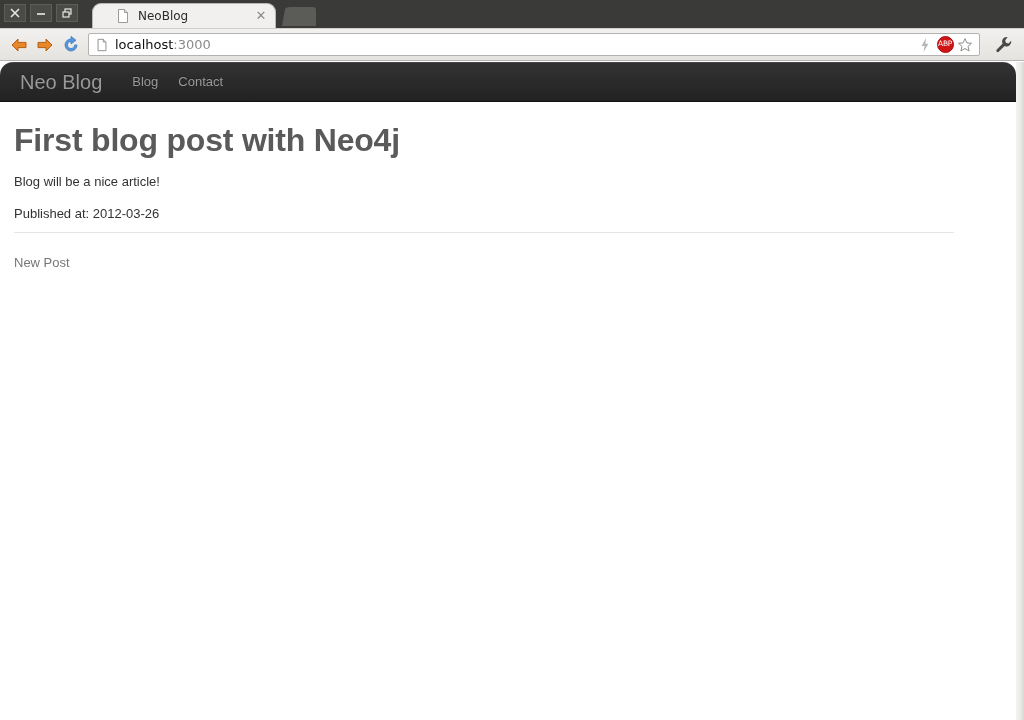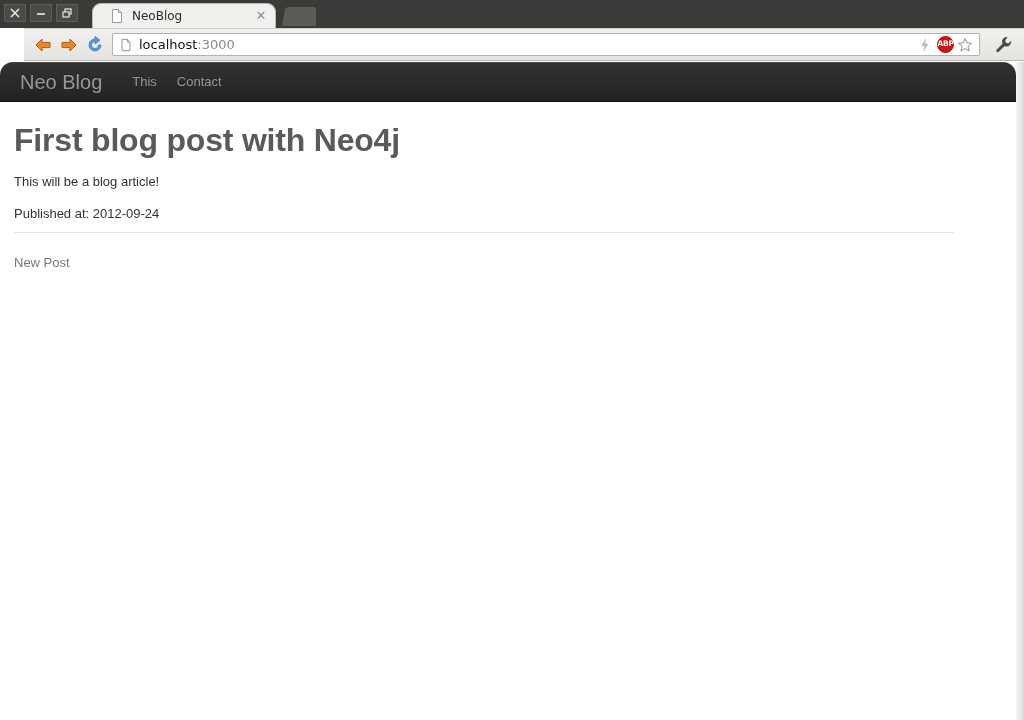--- a/index.html
+++ b/index.html
@@ -60,21 +60,21 @@
     margin-left: 14px;
     height: 28px;
   }
 
   .browser-tab {
     display: flex;
     align-items: center;
     height: 25px;
     min-width: 184px;
     max-width: 184px;
-    padding: 0 6px 0 16px;
+    padding: 0 6px 0 22px;
     background: #f1f0ee;
     border-top-left-radius: 9px;
     border-top-right-radius: 9px;
     position: relative;
     cursor: pointer;
     border: 1px solid #b9b8b4;
     border-bottom: none;
   }
 
   .tab-favicon {
@@ -122,21 +122,20 @@
   
   #toolbar {
     height: 33px;
     background: linear-gradient(to bottom, #f2f1ef 0%, #e4e3e0 100%);
     border-top: 1px solid #cfcecb;
     border-bottom: 1px solid #b5b4b1;
     display: flex;
     align-items: center;
     padding: 0 6px;
     position: relative;
-    margin-left: 24px;
   }
 
   .nav-btn {
     width: 26px; height: 26px;
     display: flex; align-items: center; justify-content: center;
     cursor: pointer;
     flex: 0 0 auto;
   }
 
   #omnibox {
@@ -167,21 +166,21 @@
 
   .omni-action { flex: 0 0 auto; width: 20px; height: 20px; display:flex; align-items:center; justify-content:center; cursor: pointer; }
 
   #abp-icon {
     width: 17px; height: 17px;
     border-radius: 50%;
     background: #d11414;
     border: 1.5px solid #a90f0f;
     color: #ffffff;
     font-size: 7.5px;
-    font-weight: bold;
+    font-weight: normal;
     line-height: 14px;
     text-align: center;
     letter-spacing: -0.3px;
     font-family: "DejaVu Sans", sans-serif;
   }
 
   #wrench-button { width: 28px; height: 26px; display:flex; align-items:center; justify-content:center; cursor:pointer; flex:0 0 auto; margin-left: 4px;}
 
   
   #viewport {
@@ -376,32 +375,32 @@
       </svg>
     </div>
   </div>
 
   <div id="viewport">
 
     <div id="site-navbar">
       <a id="brand">Neo Blog</a>
       <ul id="nav-links">
         <li>
-          <a>This</a>
+          <a>Blog</a>
         </li>
         <li>
           <a>Contact</a>
         </li>
       </ul>
     </div>
 
     <div id="page-container">
       <h1 id="post-title">First blog post with Neo4j</h1>
-      <p id="post-body">This will be a blog article!</p>
-      <p id="post-meta">Published at: 2012-09-24</p>
+      <p id="post-body">Blog will be a nice article!</p>
+      <p id="post-meta">Published at: 2012-03-26</p>
       <hr id="content-divider">
       <a id="new-post-link">New Post</a>
     </div>
 
   </div>
 
   <div id="right-window-edge"></div>
 
 </div>
 

